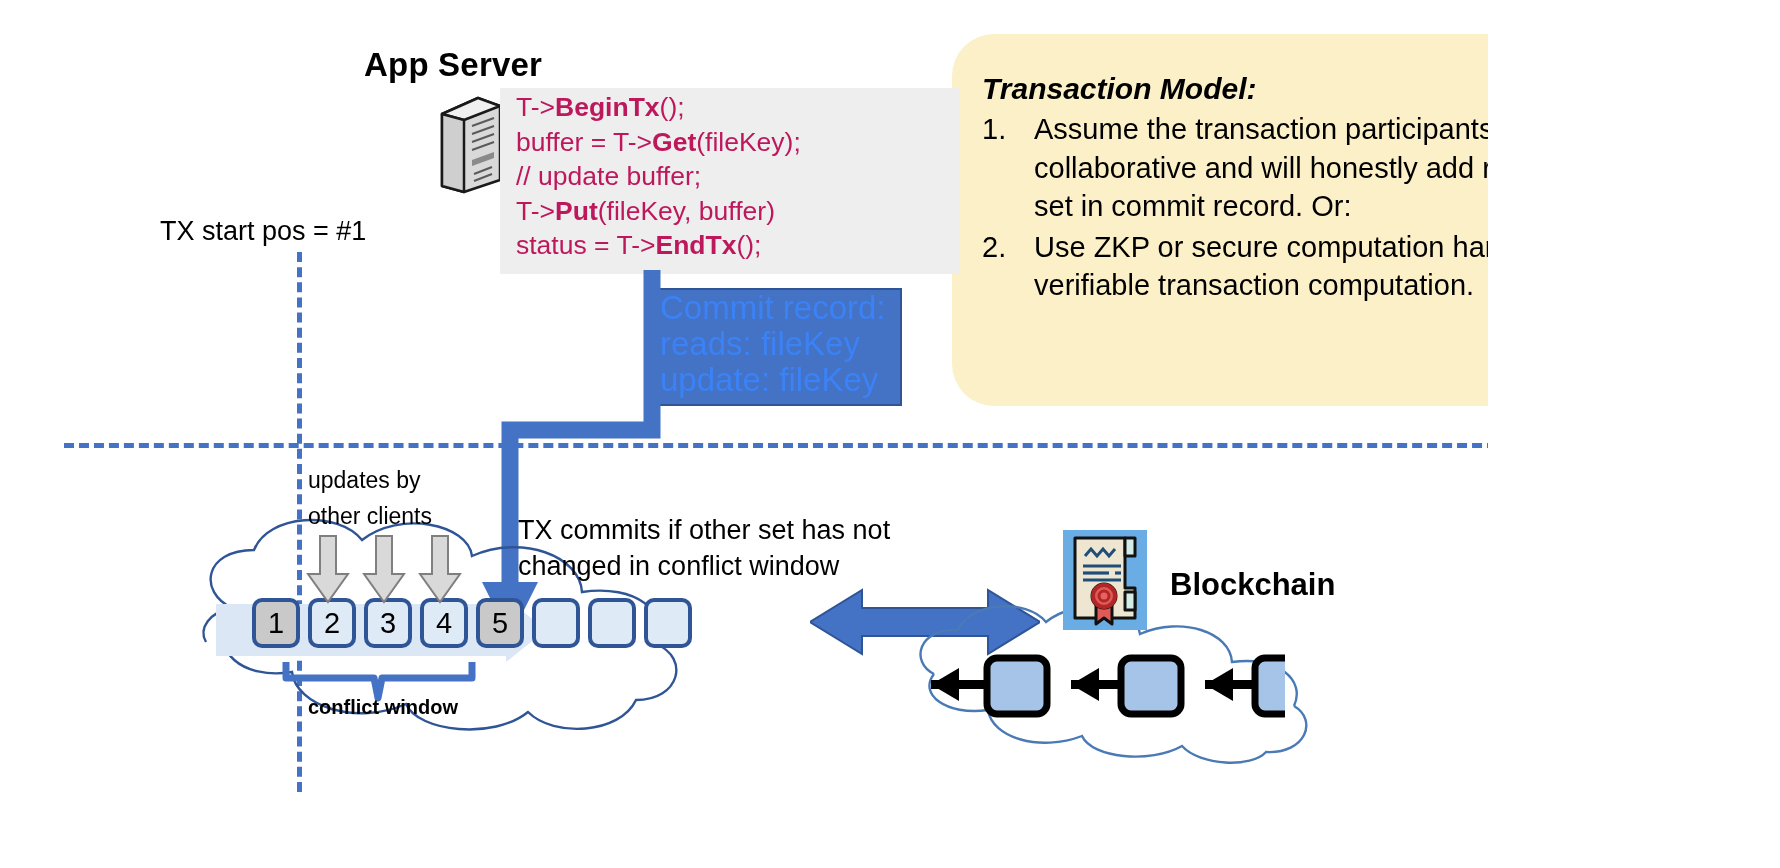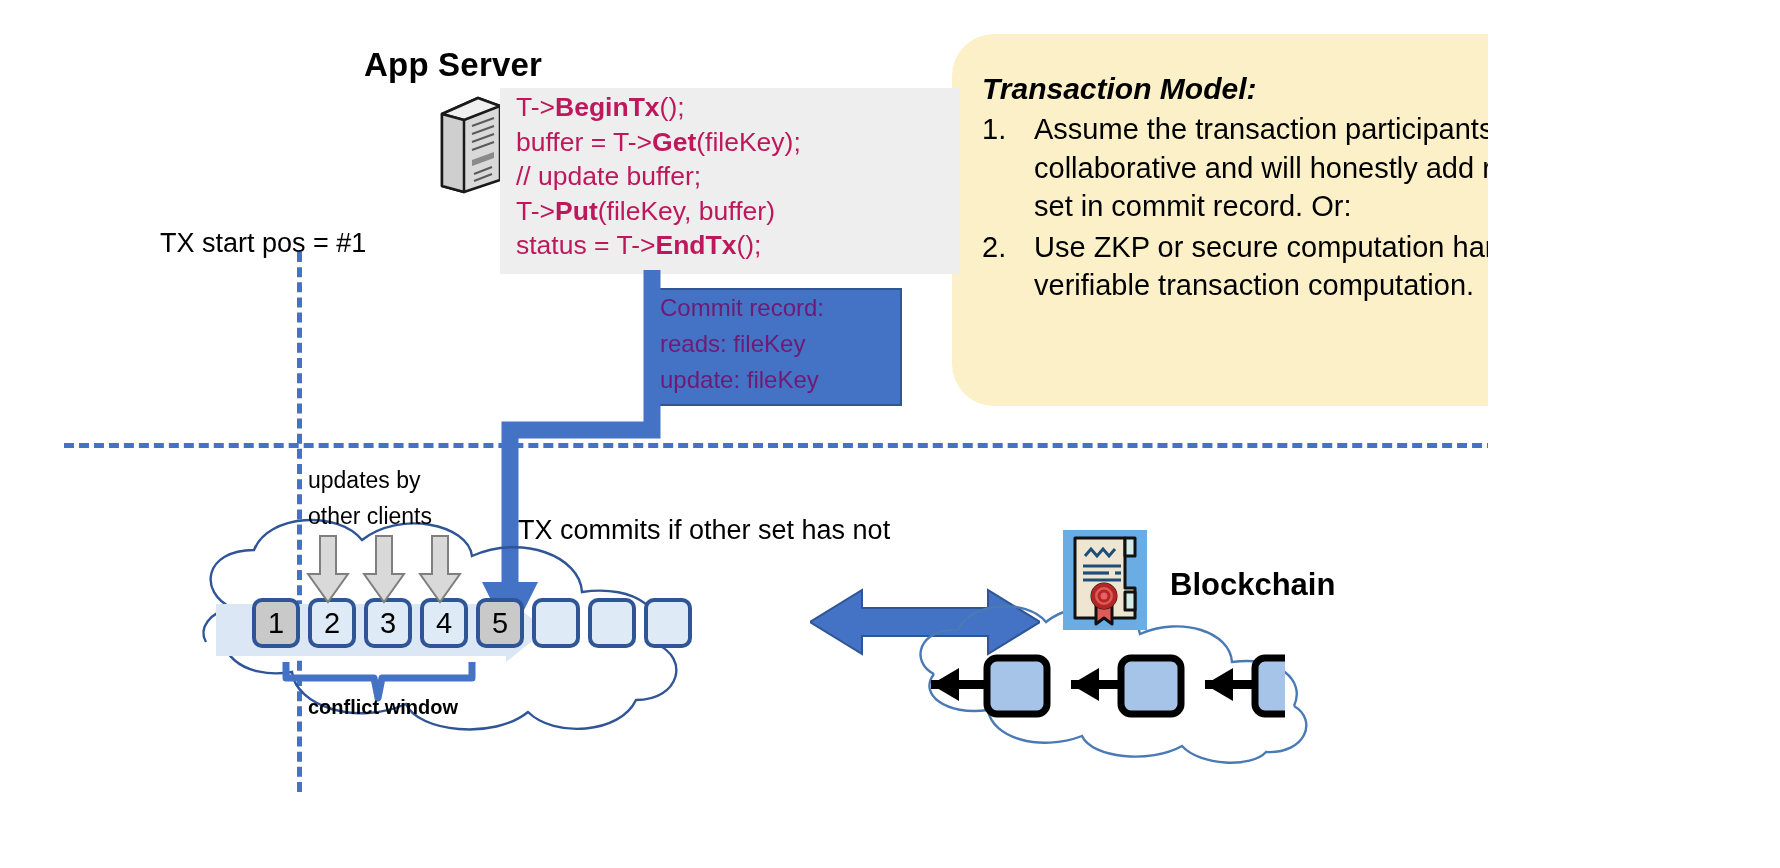--- a/index.html
+++ b/index.html
@@ -39,21 +39,21 @@
     left: 516px; top: 90px;
     width: 450px;
     font-size: 26.5px;
     line-height: 34.5px;
     color: #be185d;
   }
   #code-lines b { font-weight: bold; }
 
   
   #tx-start-label {
-    left: 160px; top: 228px;
+    left: 160px; top: 216px;
     font-size: 27px;
     white-space: nowrap;
   }
   #tx-dashed-vline {
     left: 297px; top: 252px;
     width: 0; height: 540px;
     border-left: 5px dashed #4472c4;
   }
 
   
@@ -67,22 +67,22 @@
   #commit-record-box {
     left: 646px; top: 288px;
     width: 256px; height: 118px;
     background: #4472c4;
     border: 2px solid #2f5597;
     box-sizing: border-box;
   }
   #commit-record-text {
     left: 660px; top: 290px;
     width: 250px;
-    color: #701a75;
-    font-size: 24px;
+    color: #3b82f6;
+    font-size: 33px;
     line-height: 36px;
   }
 
   
   #commit-arrow { left: 470px; top: 270px; }
 
   
   #ledger-cloud { left: 150px; top: 500px; }
 
   
@@ -290,20 +290,21 @@
     </svg>
   </div>
 
   <div class="abs" id="updates-label">
     <div>updates by</div>
     <div>other clients</div>
   </div>
 
   <div class="abs" id="tx-commits-label">
     <div>TX commits if other set has not</div>
+    <div>changed in conflict window</div>
   </div>
 
   <div class="abs" id="conflict-brace">
     <svg width="200" height="48" viewBox="0 0 200 48">
       <path d="M4 4 L4 20 L92 20 L96 40 L100 20 L190 20 L190 4" fill="none" stroke="#4472c4" stroke-width="7" stroke-linejoin="round"></path>
     </svg>
   </div>
   <div class="abs" id="conflict-window-label">conflict window</div>
 
   <div class="abs" id="sync-arrow">

